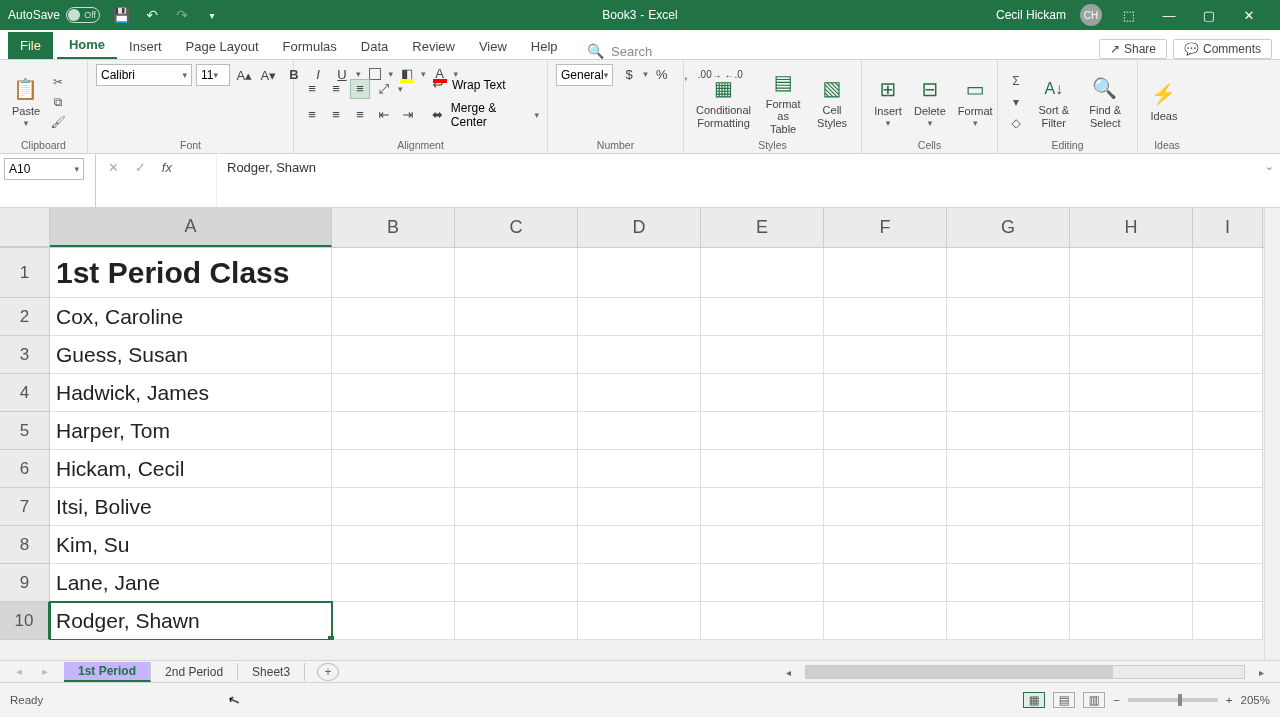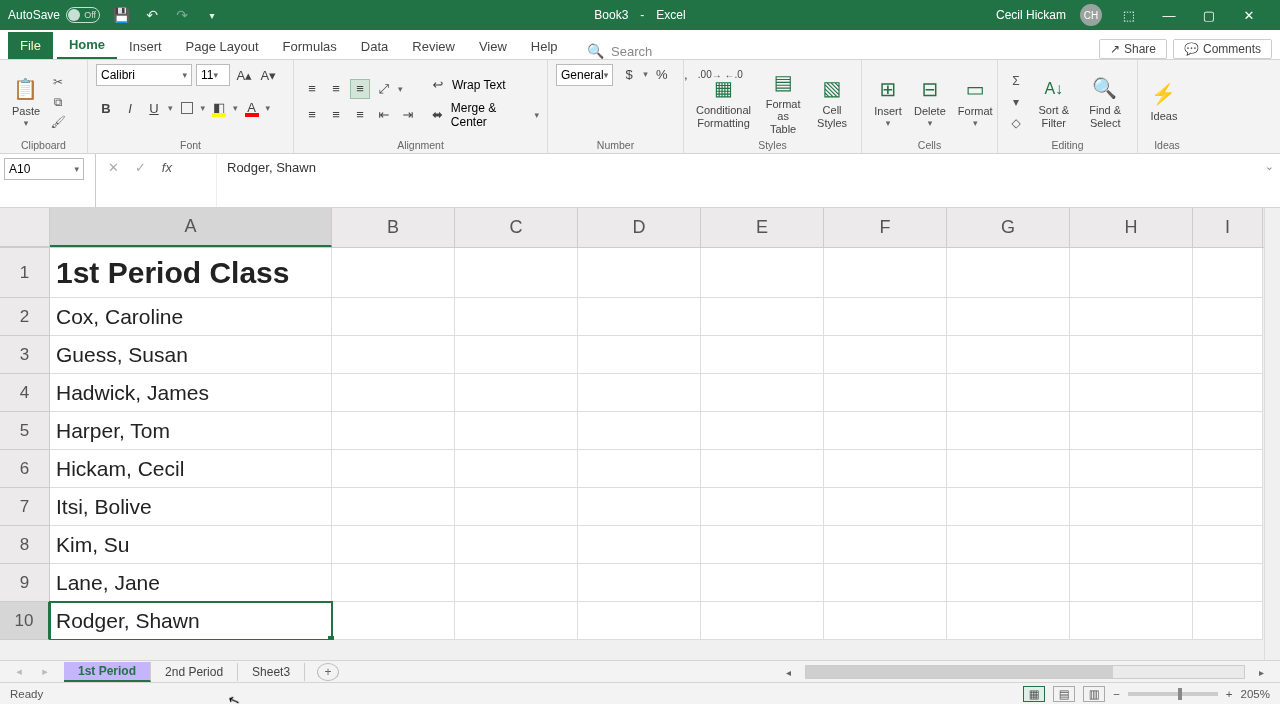--- a/index.html
+++ b/index.html
@@ -7,21 +7,21 @@
 
 
 .titlebar { height: 30px; background: #217346; display: flex; align-items: center; color: #fff; font-size: 12px; position: relative; }
 .titlebar .autosave { display: flex; align-items: center; gap: 6px; padding-left: 8px; }
 .autosave-toggle { width: 34px; height: 16px; border: 1px solid #c8e0d4; border-radius: 8px; position: relative; background: #217346; }
 .autosave-toggle::after { content: ""; position: absolute; left: 1px; top: 1px; width: 12px; height: 12px; border-radius: 50%; background: #c8e0d4; }
 .autosave-toggle .off { position: absolute; right: 3px; top: 0; font-size: 9px; line-height: 14px; color: #c8e0d4; }
 .qat { display: flex; align-items: center; gap: 14px; margin-left: 14px; }
 .qat-ico { width: 16px; height: 16px; display: flex; align-items: center; justify-content: center; color: #e8f3ed; font-size: 14px; }
 .dim { opacity: .45; }
-.titlebar .title-center { position: absolute; left: 50%; transform: translateX(-50%); display: flex; gap: 12px; font-size: 12px; }
+.titlebar .title-center { position: absolute; left: 50%; transform: translateX(-50%); display: flex; gap: 4px; font-size: 12px; }
 .titlebar .title-right { position: absolute; right: 18px; display: flex; align-items: center; gap: 14px; }
 .avatar { width: 22px; height: 22px; border-radius: 50%; background: #9aa39e; color: #fff; font-size: 10px; display: flex; align-items: center; justify-content: center; }
 .win-btn { width: 26px; height: 26px; display: flex; align-items: center; justify-content: center; color: #fff; font-size: 13px; }
 
 
 .menubar { height: 30px; background: #fff; display: flex; align-items: flex-end; border-bottom: 1px solid #d4d4d4; padding-left: 8px; gap: 0; }
 .menu-item { padding: 6px 12px 5px; font-size: 13px; color: #444; cursor: default; }
 .menu-file { background: #217346; color: #fef9c3; padding: 6px 12px; margin-right: 4px; }
 .menu-active { color: #217346; border-bottom: 2px solid #217346; font-weight: 600; }
 .menubar .right { position: absolute; right: 8px; display: flex; gap: 6px; }
@@ -88,21 +88,21 @@
 .tabnav { width: 64px; display: flex; justify-content: space-around; color: #bbb; font-size: 11px; padding: 0 6px; }
 .sheet-tab { padding: 2px 14px; font-size: 12px; color: #444; border-right: 1px solid #ccc; background: #f3f3f3; }
 .sheet-tab.active { background: #c4b5fd; color: #217346; font-weight: 600; border-bottom: 2px solid #217346; }
 .add-sheet { width: 22px; height: 18px; border: 1px solid #bbb; border-radius: 50%; display: flex; align-items: center; justify-content: center; font-size: 12px; color: #666; margin-left: 12px; }
 .hscroll-area { position: absolute; right: 16px; width: 478px; height: 16px; top: 3px; display: flex; align-items: center; }
 .hscroll-track { flex: 1; height: 14px; background: #eaeaea; border: 1px solid #ccc; margin: 0 14px; position: relative; }
 .hscroll-thumb { position: absolute; left: 0; width: 70%; height: 100%; background: #cfcfcf; }
 .hscroll-arrow { font-size: 10px; color: #666; }
 
 
-.statusbar { height: 22px; background: #f3f3f3; border-top: 1px solid #d4d4d4; display: flex; align-items: center; justify-content: space-between; font-size: 11.5px; color: #555; padding: 10px 10px; }
+.statusbar { height: 22px; background: #f3f3f3; border-top: 1px solid #d4d4d4; display: flex; align-items: center; justify-content: space-between; font-size: 11.5px; color: #555; padding: 17px 10px; }
 .statusbar .views { display: flex; gap: 8px; align-items: center; }
 .view-ico { width: 22px; height: 16px; border: 1px solid #aaa; display: flex; align-items: center; justify-content: center; }
 .view-ico.active { background: #dfeee6; border-color: #217346; }
 .zoom-slider { width: 90px; height: 4px; background: #ccc; position: relative; }
 .zoom-slider::after { content: ""; position: absolute; left: 56%; top: -4px; width: 4px; height: 12px; background: #888; }
 
 
 .cursor-fake { position: fixed; left: 228px; top: 692px; font-size: 14px; color: #000; pointer-events: none; transform: rotate(-20deg); }
 </style>
 </head>
@@ -174,21 +174,21 @@
       <div class="mini-col">
         <span class="mini-btn">✂</span>
         <span class="mini-btn">⧉</span>
         <span class="mini-btn">🖌</span>
       </div>
     </div>
     <div class="group-label">Clipboard</div>
   </div>
 
   <div class="group" style="width:206px;">
-    <div class="grp-body" style="flex-direction:column;align-items:flex-start;gap:12px;">
+    <div class="grp-body" style="flex-direction:row;align-items:flex-start;gap:6px;">
       <div class="btn-row">
         <div class="font-name">
             <span>Calibri</span>
             <span class="drop-ar">▾</span>
           </div>
         <div class="font-size">
             <span>11</span>
             <span class="drop-ar">▾</span>
           </div>
         <span class="ico">A▴</span>

